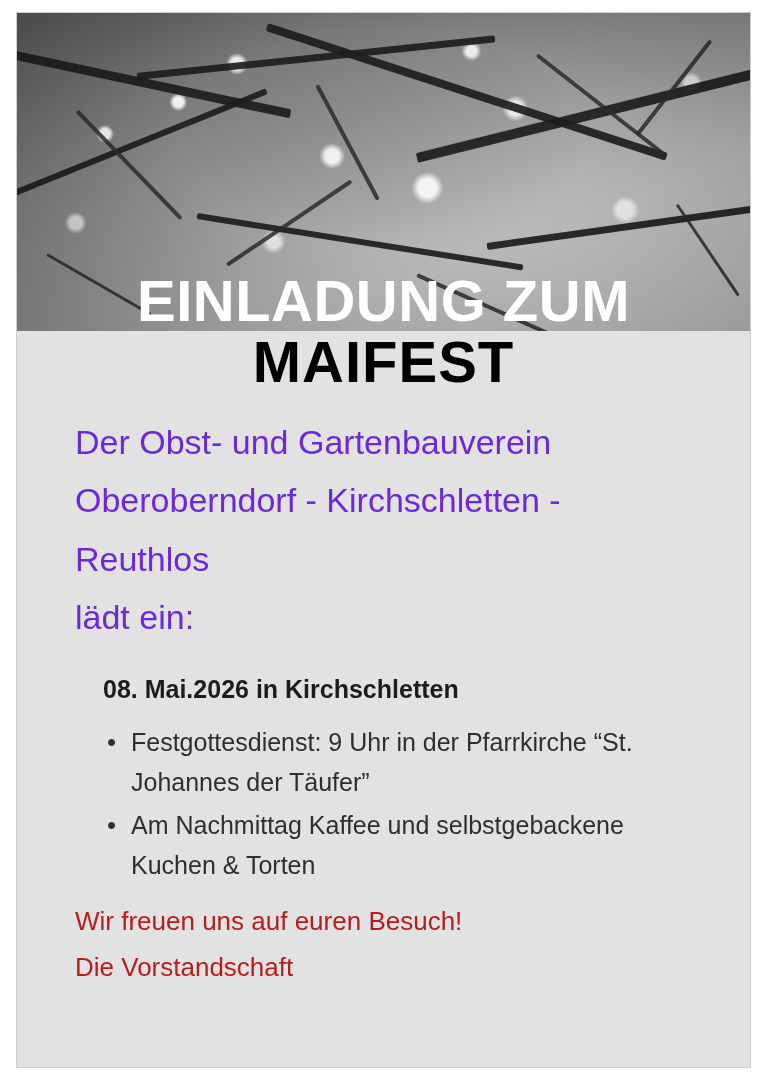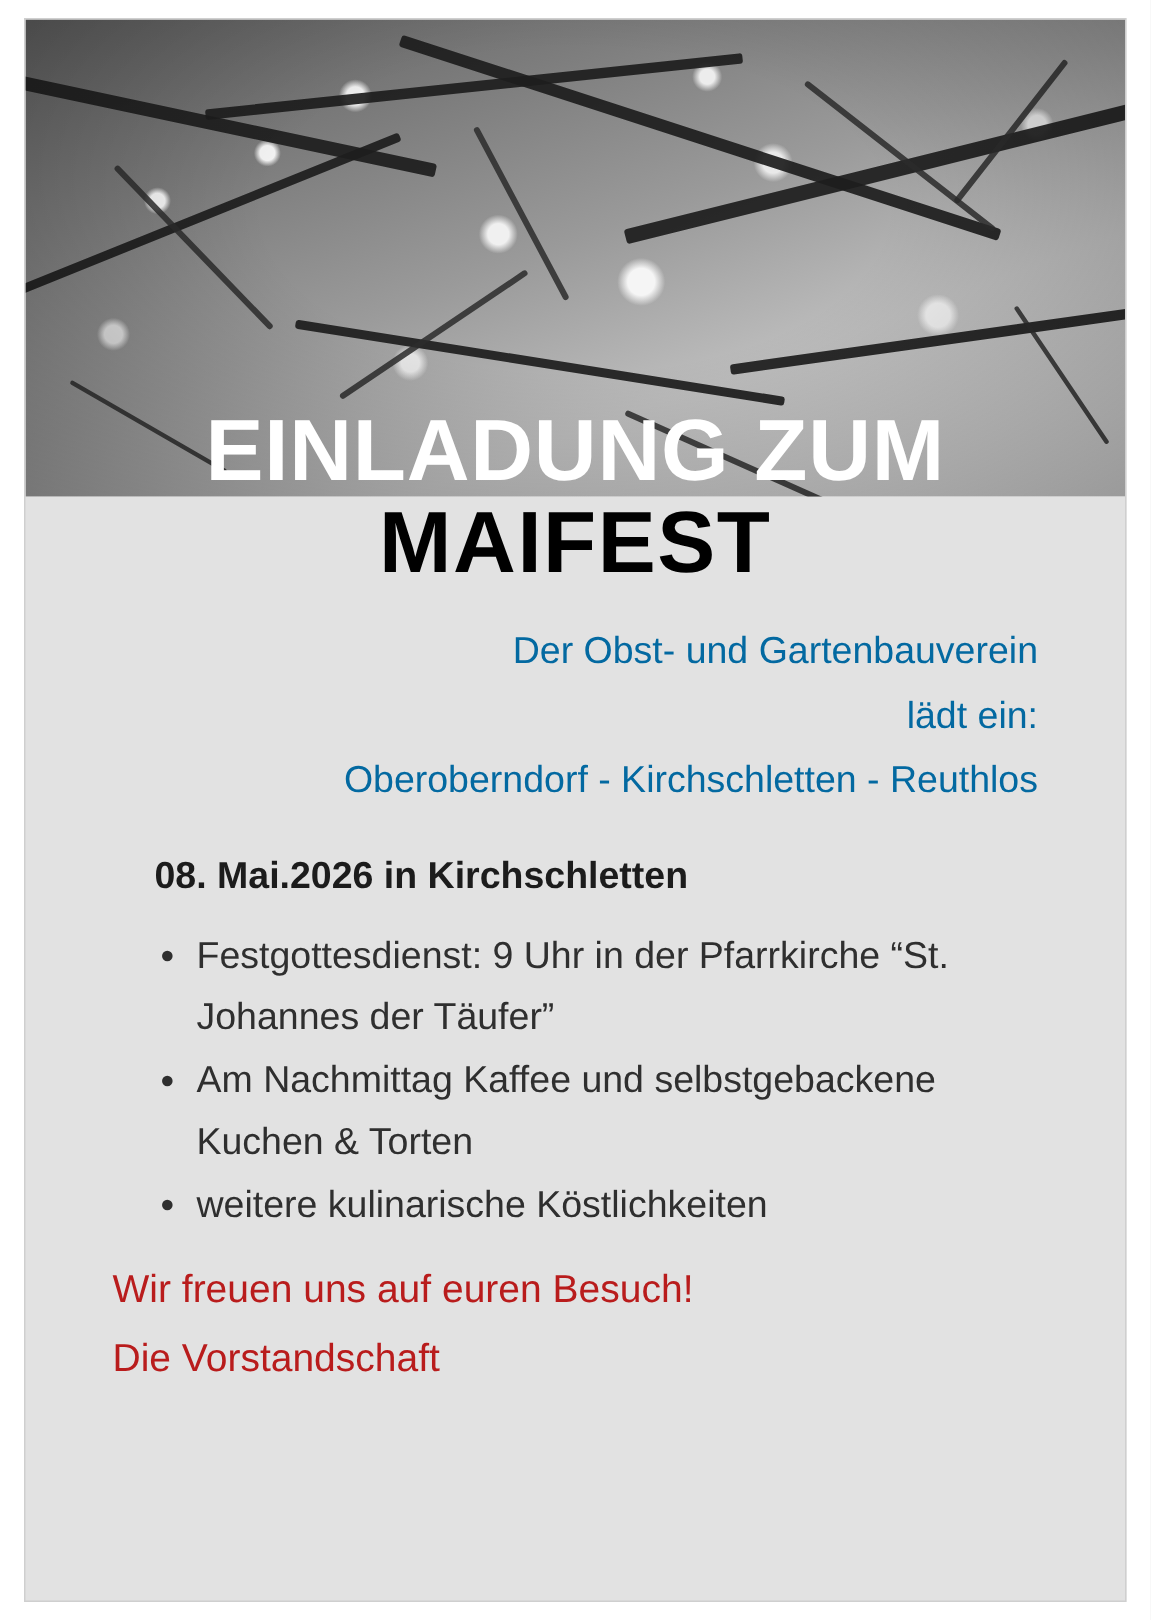--- a/index.html
+++ b/index.html
@@ -94,24 +94,24 @@
   .body {
     position: absolute;
     top: 400px;
     left: 0;
     width: 100%;
     padding: 0 58px;
     box-sizing: border-box;
     color: #2b2b2b;
   }
   .intro {
-    text-align: right;
-    font-size: 25px;
+    text-align: left;
+    font-size: 34px;
     line-height: 1.72;
-    color: #0369a1;
+    color: #6d28d9;
   }
   .date-line {
     margin-top: 28px;
     font-size: 25px;
     font-weight: bold;
     color: #1c1c1c;
     padding-left: 28px;
   }
   ul.points {
     list-style: none;
@@ -167,30 +167,29 @@
   </div>
 
   <div class="headline-wrap">
     <div class="headline-1">EINLADUNG ZUM</div>
     <div class="headline-2">MAIFEST</div>
   </div>
 
   <div class="body">
     <div class="intro">
       <div>Der Obst- und Gartenbauverein</div>
+      <div>Oberoberndorf - Kirchschletten - Reuthlos</div>
       <div>lädt ein:</div>
-      <div>Oberoberndorf - Kirchschletten - Reuthlos</div>
     </div>
 
     <div class="date-line">08. Mai.2026 in Kirchschletten</div>
 
     <ul class="points">
       <li>Festgottesdienst: 9 Uhr in der Pfarrkirche “St. Johannes der Täufer”</li>
       <li>Am Nachmittag Kaffee und selbstgebackene Kuchen &amp; Torten</li>
-      <li>weitere kulinarische Köstlichkeiten</li>
     </ul>
 
     <div class="closing">
       <div>Wir freuen uns auf euren Besuch!</div>
       <div>Die Vorstandschaft</div>
     </div>
   </div>
 
 </div>
 

